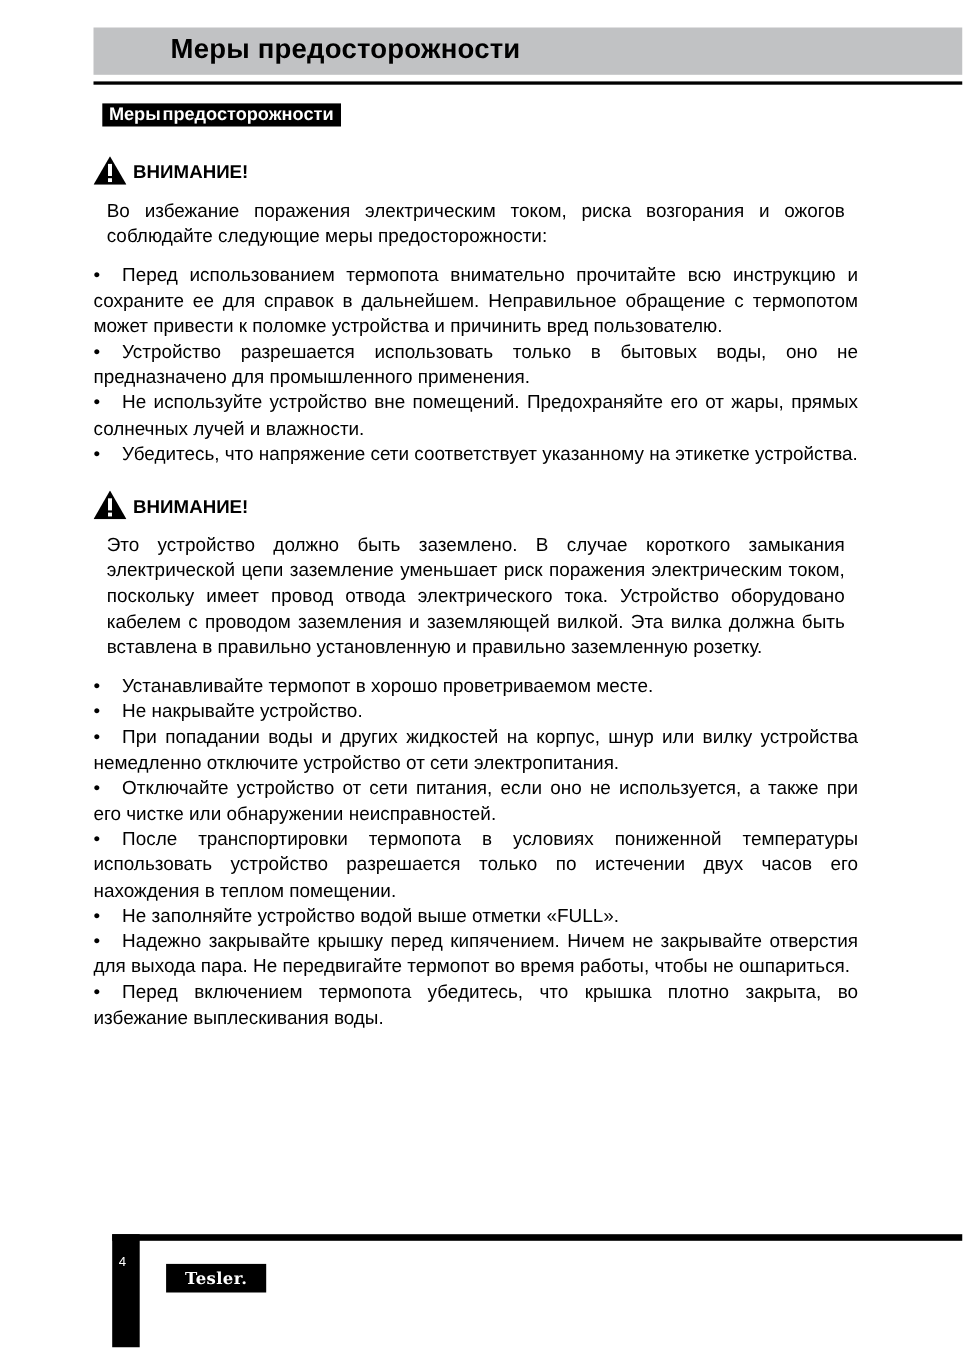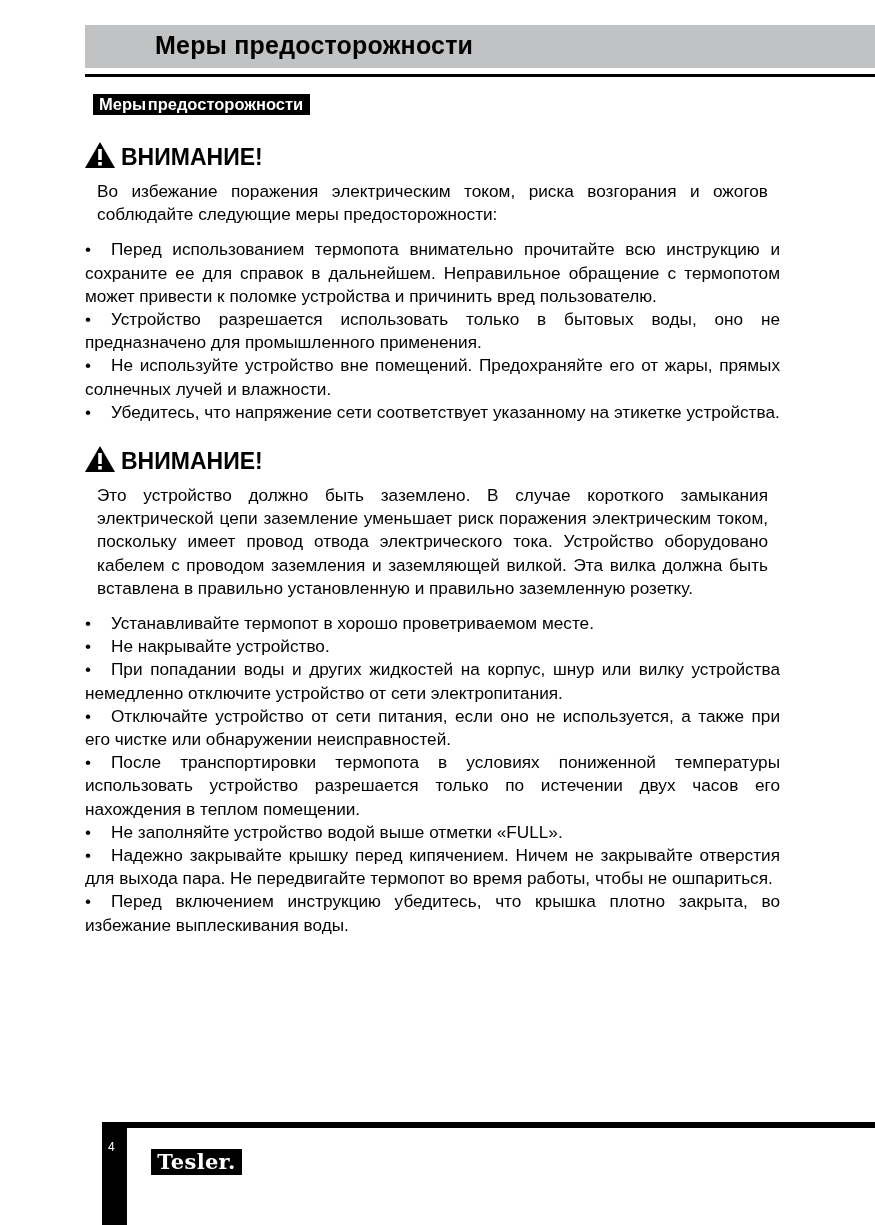--- a/index.html
+++ b/index.html
@@ -60,21 +60,21 @@
       top: 140px;
       width: 695px;
       font-size: 17.2px;
       line-height: 23.2px;
     }
     .warning-heading {
       display: flex;
       align-items: flex-end;
       height: 28px;
       font-weight: bold;
-      font-size: 23px;
+      font-size: 17px;
       line-height: 22px;
     }
     .warning-heading .warn-icon {
       width: 30px;
       height: 26px;
       margin-right: 6px;
       display: inline-block;
     }
     .para {
       margin: 12px;
@@ -122,21 +122,21 @@
     .brand-logo {
       position: absolute;
       left: 151px;
       top: 1149px;
       width: 91px;
       height: 26px;
       background: #000;
       color: #fff;
       font-family: "DejaVu Serif", serif;
       font-weight: bold;
-      font-size: 21px;
+      font-size: 15px;
       line-height: 26px;
       text-align: center;
       letter-spacing: 0.3px;
     }
   </style>
 </head>
 <body>
 
 <div class="header-bar">
   <div class="header-title">Меры предосторожности</div>
@@ -179,21 +179,21 @@
       <span>ВНИМАНИЕ!</span>
     </div>
     <p class="para last-line-left">Это устройство должно быть заземлено. В случае короткого замыкания электрической цепи заземление уменьшает риск поражения электрическим током, поскольку имеет провод отвода электрического тока. Устройство оборудовано кабелем с проводом заземления и заземляющей вилкой. Эта вилка должна быть вставлена в правильно установленную и правильно заземленную розетку.</p>
     <p class="bullet-item"><span class="bullet">•</span><span>Устанавливайте термопот в хорошо проветриваемом месте.</span></p>
     <p class="bullet-item"><span class="bullet">•</span><span>Не накрывайте устройство.</span></p>
     <p class="bullet-item"><span class="bullet">•</span><span>При попадании воды и других жидкостей на корпус, шнур или вилку устройства немедленно отключите устройство от сети электропитания.</span></p>
     <p class="bullet-item"><span class="bullet">•</span><span>Отключайте устройство от сети питания, если оно не используется, а также при его чистке или обнаружении неисправностей.</span></p>
     <p class="bullet-item"><span class="bullet">•</span><span>После транспортировки термопота в условиях пониженной температуры использовать устройство разрешается только по истечении двух часов его нахождения в теплом помещении.</span></p>
     <p class="bullet-item"><span class="bullet">•</span><span>Не заполняйте устройство водой выше отметки «FULL».</span></p>
     <p class="bullet-item"><span class="bullet">•</span><span>Надежно закрывайте крышку перед кипячением. Ничем не закрывайте отверстия для выхода пара. Не передвигайте термопот во время работы, чтобы не ошпариться.</span></p>
-    <p class="bullet-item"><span class="bullet">•</span><span>Перед включением инструкцию убедитесь, что крышка плотно закрыта, во избежание выплескивания воды.</span></p>
+    <p class="bullet-item"><span class="bullet">•</span><span>Перед включением термопота убедитесь, что крышка плотно закрыта, во избежание выплескивания воды.</span></p>
   </div>
 
 </div>
 
 <div class="footer-rule"></div>
 <div class="footer-block"></div>
 <div class="page-number">4</div>
 <div class="brand-logo">Tesler.</div>
 
 </body></html>

